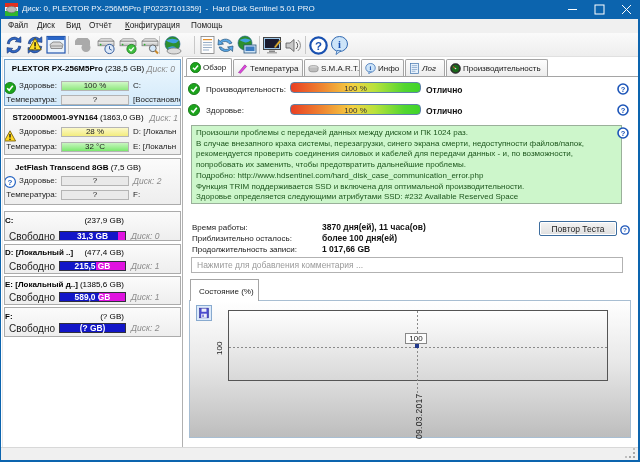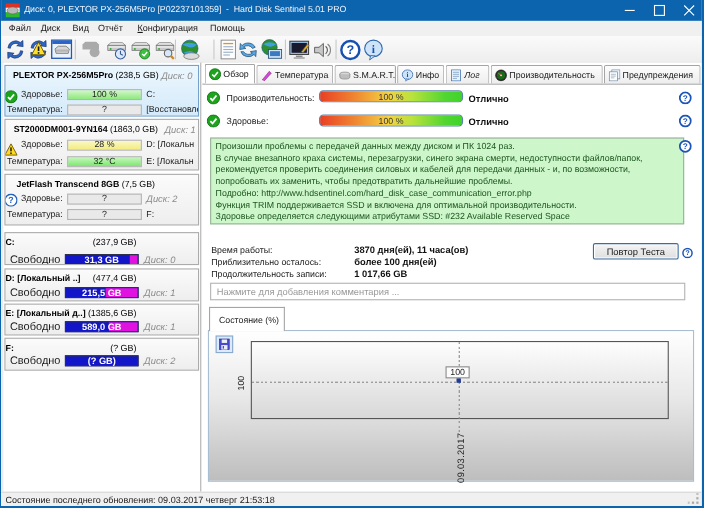--- a/index.html
+++ b/index.html
@@ -325,30 +325,20 @@
     </div>
     <div class="tab" style="left:262px;width:102px;">
       <svg class="ti" viewBox="0 0 12 12">
           <circle cx="6" cy="6" r="5.5" fill="#303030" stroke="#101010" stroke-width="0.5"></circle>
           <circle cx="6" cy="6" r="4" fill="#1a6a1a"></circle>
           <path d="M6 6 L3.2 3.8" stroke="#ff4040" stroke-width="1"></path>
           <circle cx="6" cy="6" r="0.9" fill="#ddd"></circle>
         </svg>
       <span class="tt">Производительность</span>
     </div>
-    <div class="tab" style="left:365px;width:88px;">
-      <svg class="ti" viewBox="0 0 12 12">
-          <rect x="3.5" y="0.5" width="8" height="9" fill="#eef4fa" stroke="#6888a8" stroke-width="0.7"></rect>
-          <rect x="1" y="2.5" width="8" height="9" fill="#fdfdfd" stroke="#6888a8" stroke-width="0.7"></rect>
-          <rect x="2.5" y="4.5" width="5" height="0.8" fill="#9ab0c8"></rect>
-          <rect x="2.5" y="6.3" width="5" height="0.8" fill="#9ab0c8"></rect>
-          <rect x="2.5" y="8.1" width="3.5" height="0.8" fill="#9ab0c8"></rect>
-        </svg>
-      <span class="tt">Предупреждения</span>
-    </div>
     <div id="tabline"></div>
 
     <svg class="qicon" style="left:4px;top:26px" viewBox="0 0 12 12">
         <circle cx="6" cy="6" r="5.6" fill="#1ca41c" stroke="#0f6e0f" stroke-width="0.8"></circle>
         <path d="M3.2 6.2 L5.2 8.2 L8.8 3.8" stroke="#fff" stroke-width="1.6" fill="none"></path>
       </svg>
     <div class="glabel" style="top:28px">Производительность:</div>
     <div class="grad" style="top:25px">100 %</div>
     <div class="gval" style="top:28px">Отлично</div>
     <svg class="qicon" style="left:433px;top:26px" viewBox="0 0 12 12">
@@ -402,21 +392,20 @@
       </div>
       <div id="ylab">100</div>
       <div id="lab100" style="left:215px;top:32px;">100</div>
       <div id="dot" style="left:225px;top:43px;"></div>
       <div id="xlab">09.03.2017</div>
     </div>
   </div>
 
   <div id="menushadow"></div>
   <div id="statusbar">
-      <span>Состояние последнего обновления: 09.03.2017 четверг 21:53:18</span>
   <svg style="position:absolute;right:2px;bottom:1px" width="11" height="11">
         <rect x="8" y="8" width="2" height="2" fill="#a8a8a8"></rect>
         <rect x="8" y="4" width="2" height="2" fill="#a8a8a8"></rect>
         <rect x="4" y="8" width="2" height="2" fill="#a8a8a8"></rect>
         <rect x="8" y="0" width="2" height="2" fill="#c0c0c0"></rect>
         <rect x="0" y="8" width="2" height="2" fill="#c0c0c0"></rect>
       </svg>
     </div>
 </div>
 

